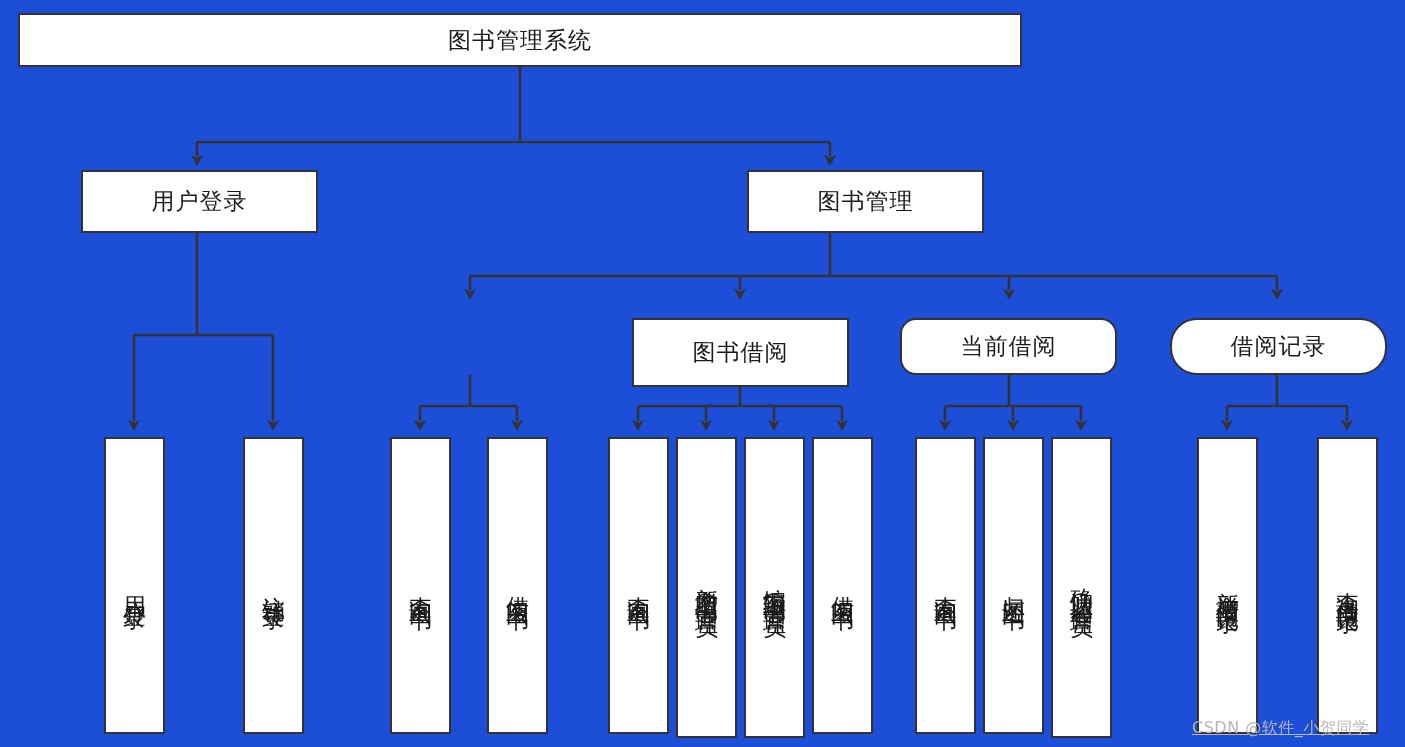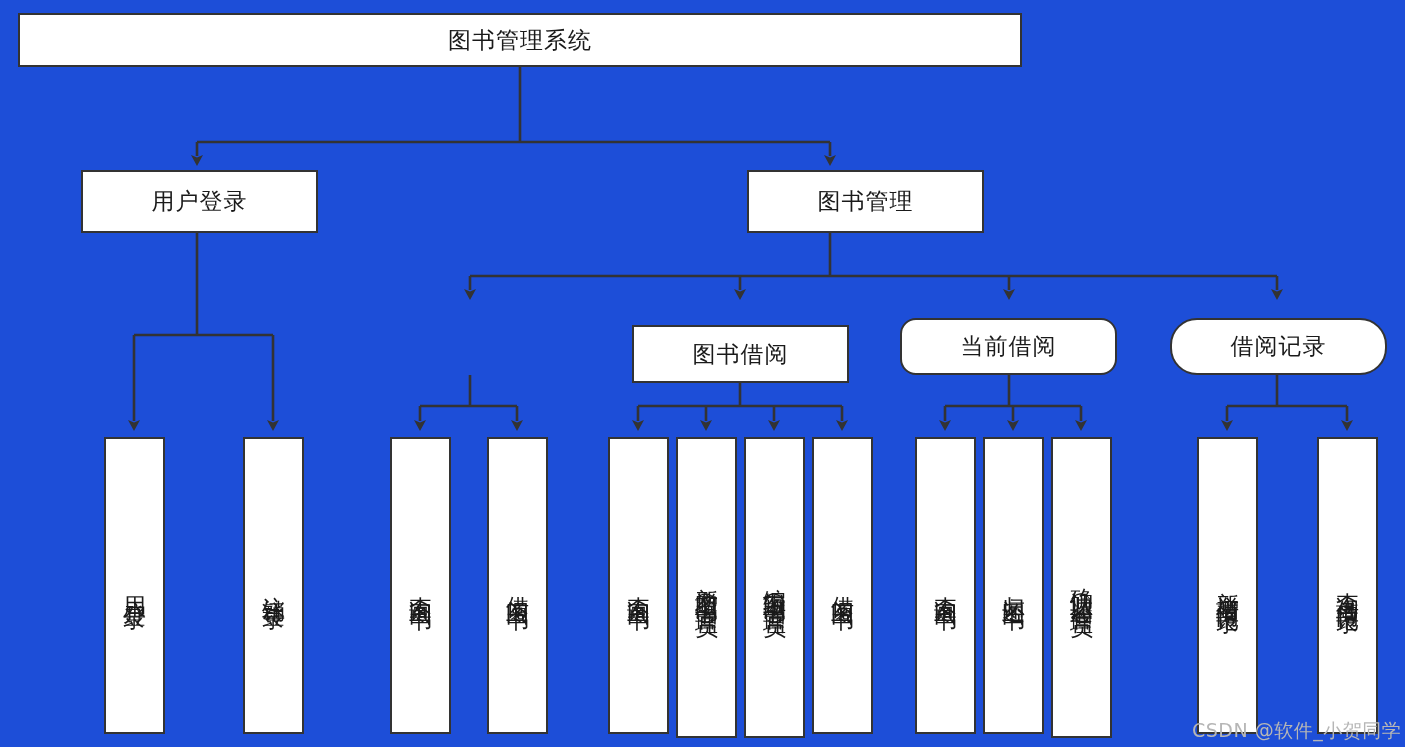--- a/index.html
+++ b/index.html
@@ -43,24 +43,25 @@
   }
   .node.v .vtext{
     writing-mode:vertical-rl;
     text-orientation:upright;
     letter-spacing:4px;
     line-height:1;
     white-space:nowrap;
   }
   .watermark{
     position:absolute;
-    font-size:19px;
+    font-size:16px;
     color:#b6b6b6;
     white-space:nowrap;
     letter-spacing:0.5px;
+    text-decoration:underline;
   }
 </style>
 </head>
 <body>
 
 <div id="canvas">
 
   <svg class="lines" viewBox="0 0 1405 747">
     <defs>
       <marker id="arw" markerWidth="11" markerHeight="12" refX="1" refY="6" orient="auto" markerUnits="userSpaceOnUse">
@@ -116,21 +117,21 @@
     <span>图书管理系统</span>
   </div>
 
   <div class="node h" style="left:81px; top:170px; width:237px; height:63px;">
     <span>用户登录</span>
   </div>
   <div class="node h" style="left:711px; top:170px; width:237px; height:63px;margin-left:36px;">
     <span>图书管理</span>
   </div>
 
-  <div class="node h" style="left:632px; top:318px; width:217px; height:58px;margin-top:7px;">
+  <div class="node h" style="left:632px; top:318px; width:217px; height:69px;">
     <span>图书借阅</span>
   </div>
   <div class="node h" style="left:900px; top:318px; width:217px; height:57px;border-radius:16px;">
     <span>当前借阅</span>
   </div>
   <div class="node h" style="left:1170px; top:318px; width:217px; height:57px;border-radius:27px;">
     <span>借阅记录</span>
   </div>
 
   <div class="node v" style="left:104px; top:437px; width:61px; height:297px;">

